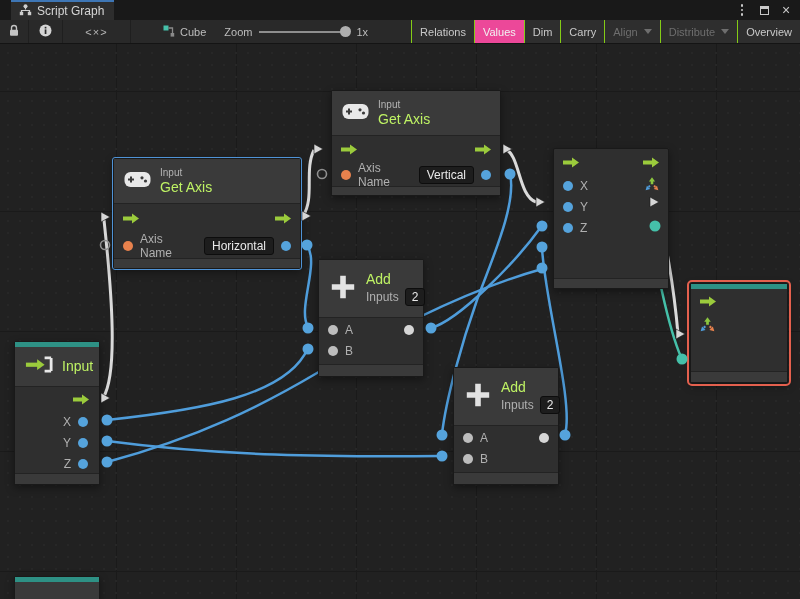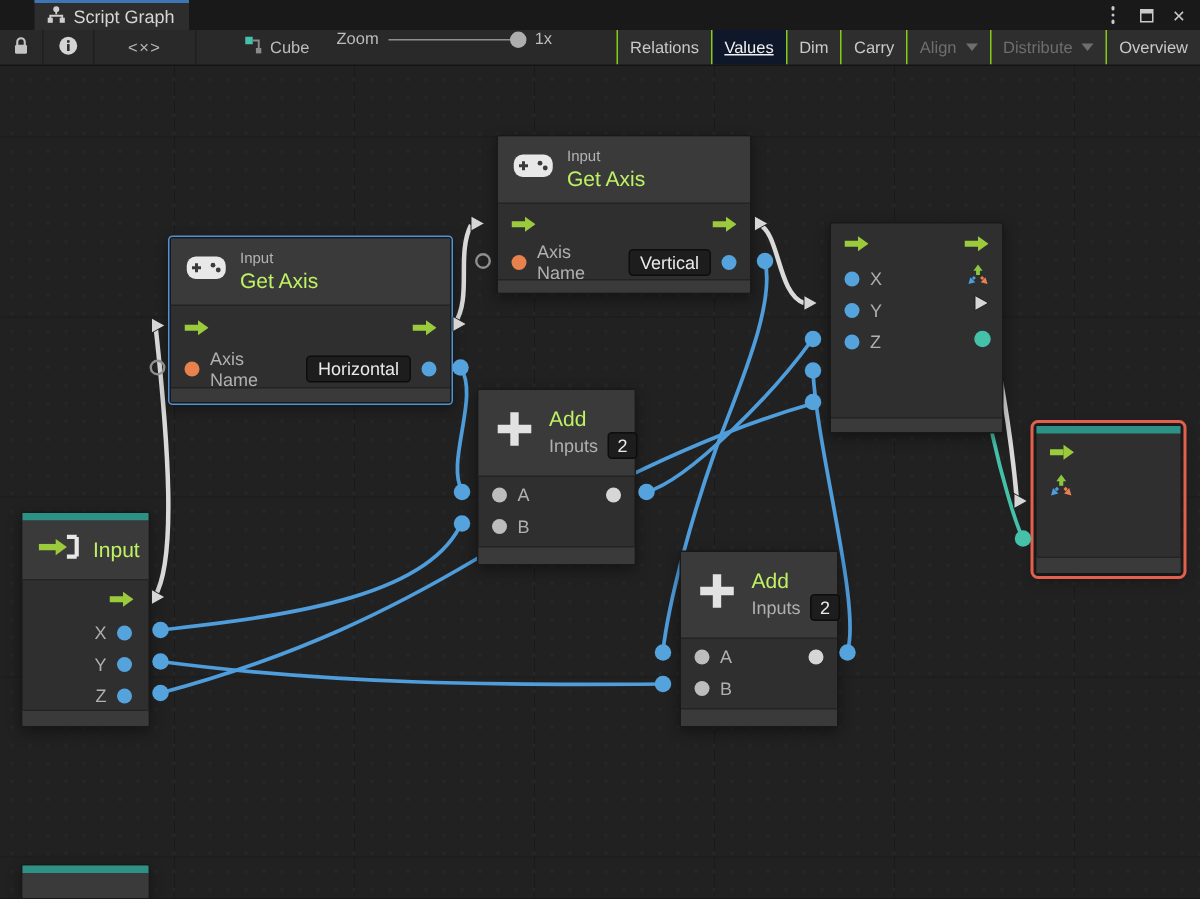--- a/index.html
+++ b/index.html
@@ -1,40 +1,40 @@
 <!DOCTYPE html>
 <html><head>
 <meta charset="utf-8">
 <style>
   html,body{margin:0;padding:0;background:#111;}
   *{box-sizing:border-box;font-family:"Liberation Sans", sans-serif;}
   .window{position:relative;width:800px;height:599px;background:#212121;overflow:hidden;}
 
   
   .tabbar{position:absolute;left:0;top:0;width:800px;height:20px;background:#191919;display:flex;align-items:stretch;}
-  .tab{display:flex;align-items:center;gap:5px;padding:0 10px 0 8px;margin-left:16px;background:#2d2d2d;border-top:2px solid #3e76b5;color:#d6d6d6;font-size:12px;}
+  .tab{display:flex;align-items:center;gap:5px;padding:0 10px 0 8px;margin-left:4px;background:#2d2d2d;border-top:2px solid #3e76b5;color:#d6d6d6;font-size:12px;}
   .win-controls{margin-left:auto;display:flex;align-items:center;gap:6px;padding-right:6px;color:#c9c9c9;}
   .wc{width:16px;height:16px;display:flex;align-items:center;justify-content:center;font-size:12px;color:#c9c9c9;}
   .dots{display:flex;flex-direction:column;gap:2px;align-items:center;}
   .dots i{width:2.5px;height:2.5px;border-radius:50%;background:#c9c9c9;}
   .maxbox{width:9px;height:9px;border:1.5px solid #c9c9c9;border-top-width:3px;}
   .closex{font-size:14px;line-height:1;}
 
   
   .toolbar{position:absolute;left:0;top:20px;width:800px;height:24px;background:#292929;border-bottom:1px solid #141414;display:flex;align-items:stretch;overflow:hidden;}
   .tb-btn{display:flex;align-items:center;justify-content:center;padding:0 8px;border-right:1px solid #1f1f1f;color:#bdbdbd;font-size:11px;gap:5px;}
   .vars-glyph{font-size:11px;color:#b5b5b5;letter-spacing:1px;}
   .crumb{border-right:none;padding:0 10px;}
-  .zoom-group{display:flex;align-items:flex-start;gap:7px;padding:0 8px;color:#bdbdbd;font-size:11px;}
+  .zoom-group{display:flex;align-items:center;gap:7px;padding:0 8px;color:#bdbdbd;font-size:11px;}
   .slider{position:relative;width:90px;height:12px;}
   .slider .track{position:absolute;left:0;right:0;top:5.5px;height:1.5px;background:#8f8f8f;}
   .slider .handle{position:absolute;right:-2px;top:0.5px;width:11px;height:11px;border-radius:50%;background:#aeaeae;}
   .tb-right{margin-left:auto;display:flex;align-items:stretch;}
   .seg{display:flex;align-items:center;padding:0 8px;font-size:11px;color:#c9c9c9;background:#2e2e2e;border-left:1px solid #84cc16;white-space:nowrap;gap:4px;justify-content:center;}
-  .seg.active{background:#0f172a;color:#f2f2f2;text-decoration:underline;}
+  .seg.active{background:#ec4899;color:#f2f2f2;}
   .seg.disabled{color:#6e6e6e;}
   .dd-arrow{width:0;height:0;border-left:4px solid transparent;border-right:4px solid transparent;border-top:5px solid #6e6e6e;margin-left:2px;}
 
   
   .graph{position:absolute;left:0;top:44px;width:800px;height:555px;
     background-color:#212121;
     background-image:
       radial-gradient(circle,#272727 1px,transparent 1.2px),
       linear-gradient(#1a1a1a 1px,transparent 1px),
       linear-gradient(90deg,#1a1a1a 1px,transparent 1px);

